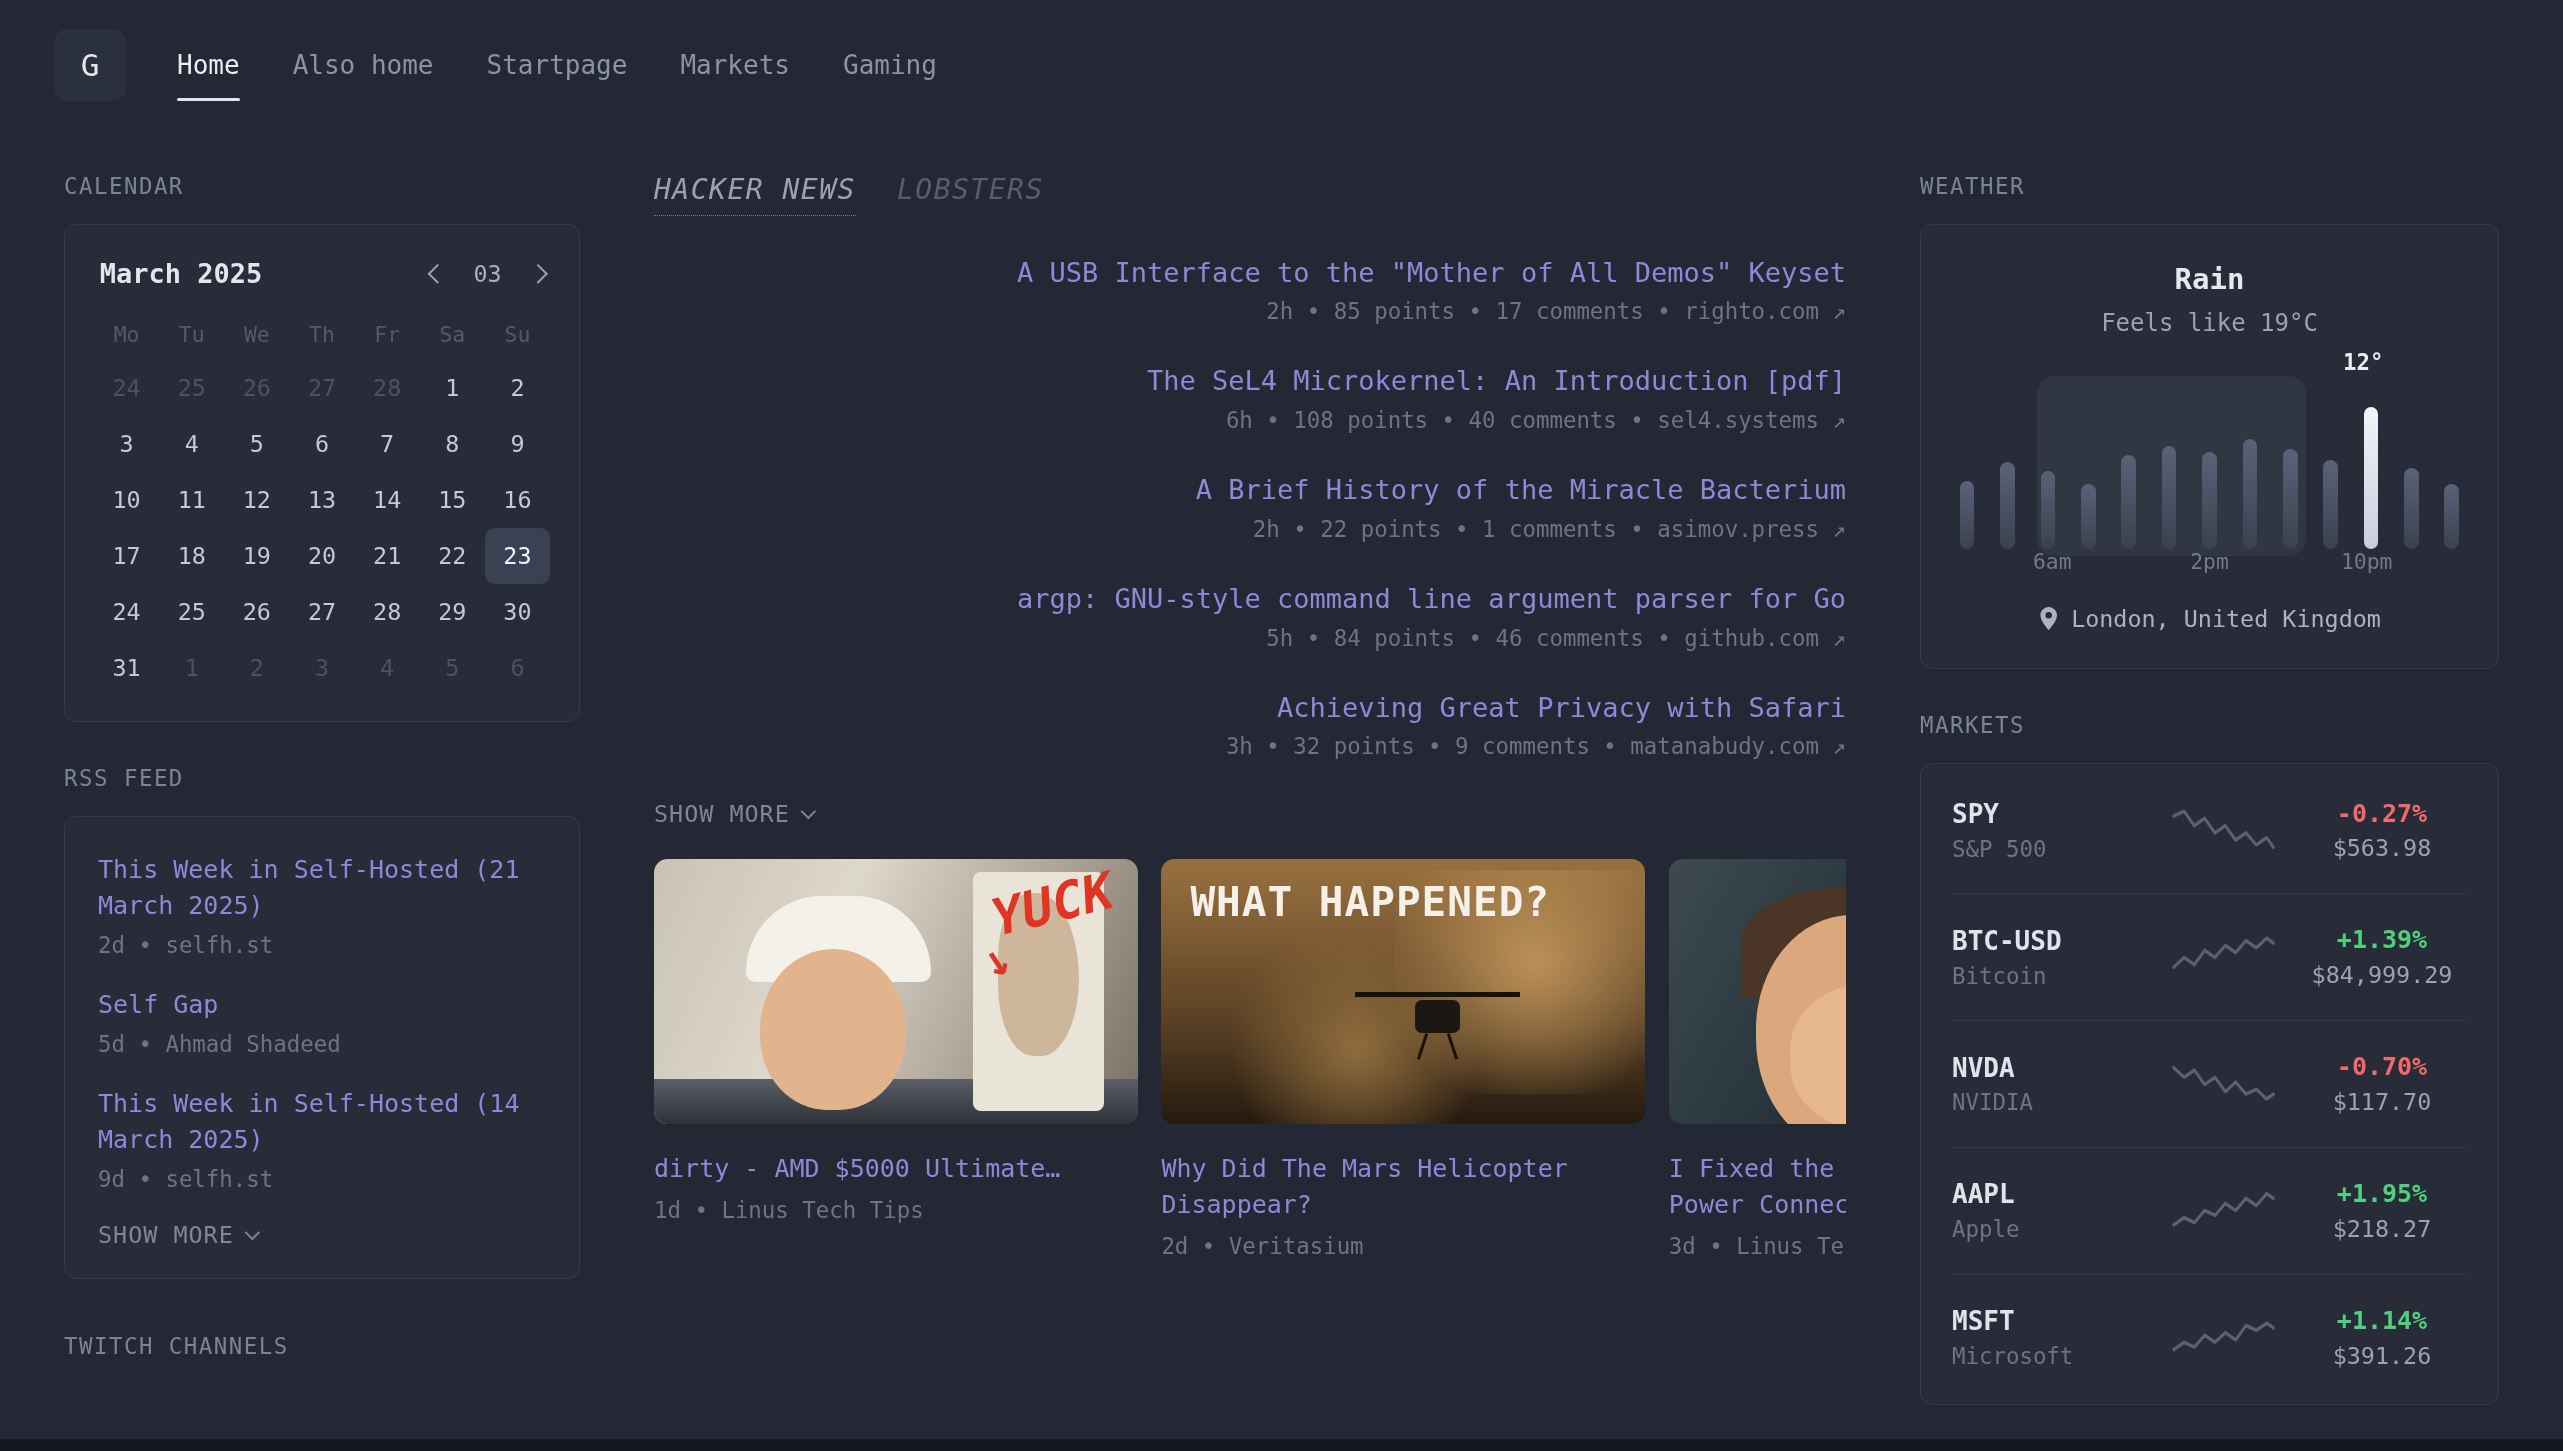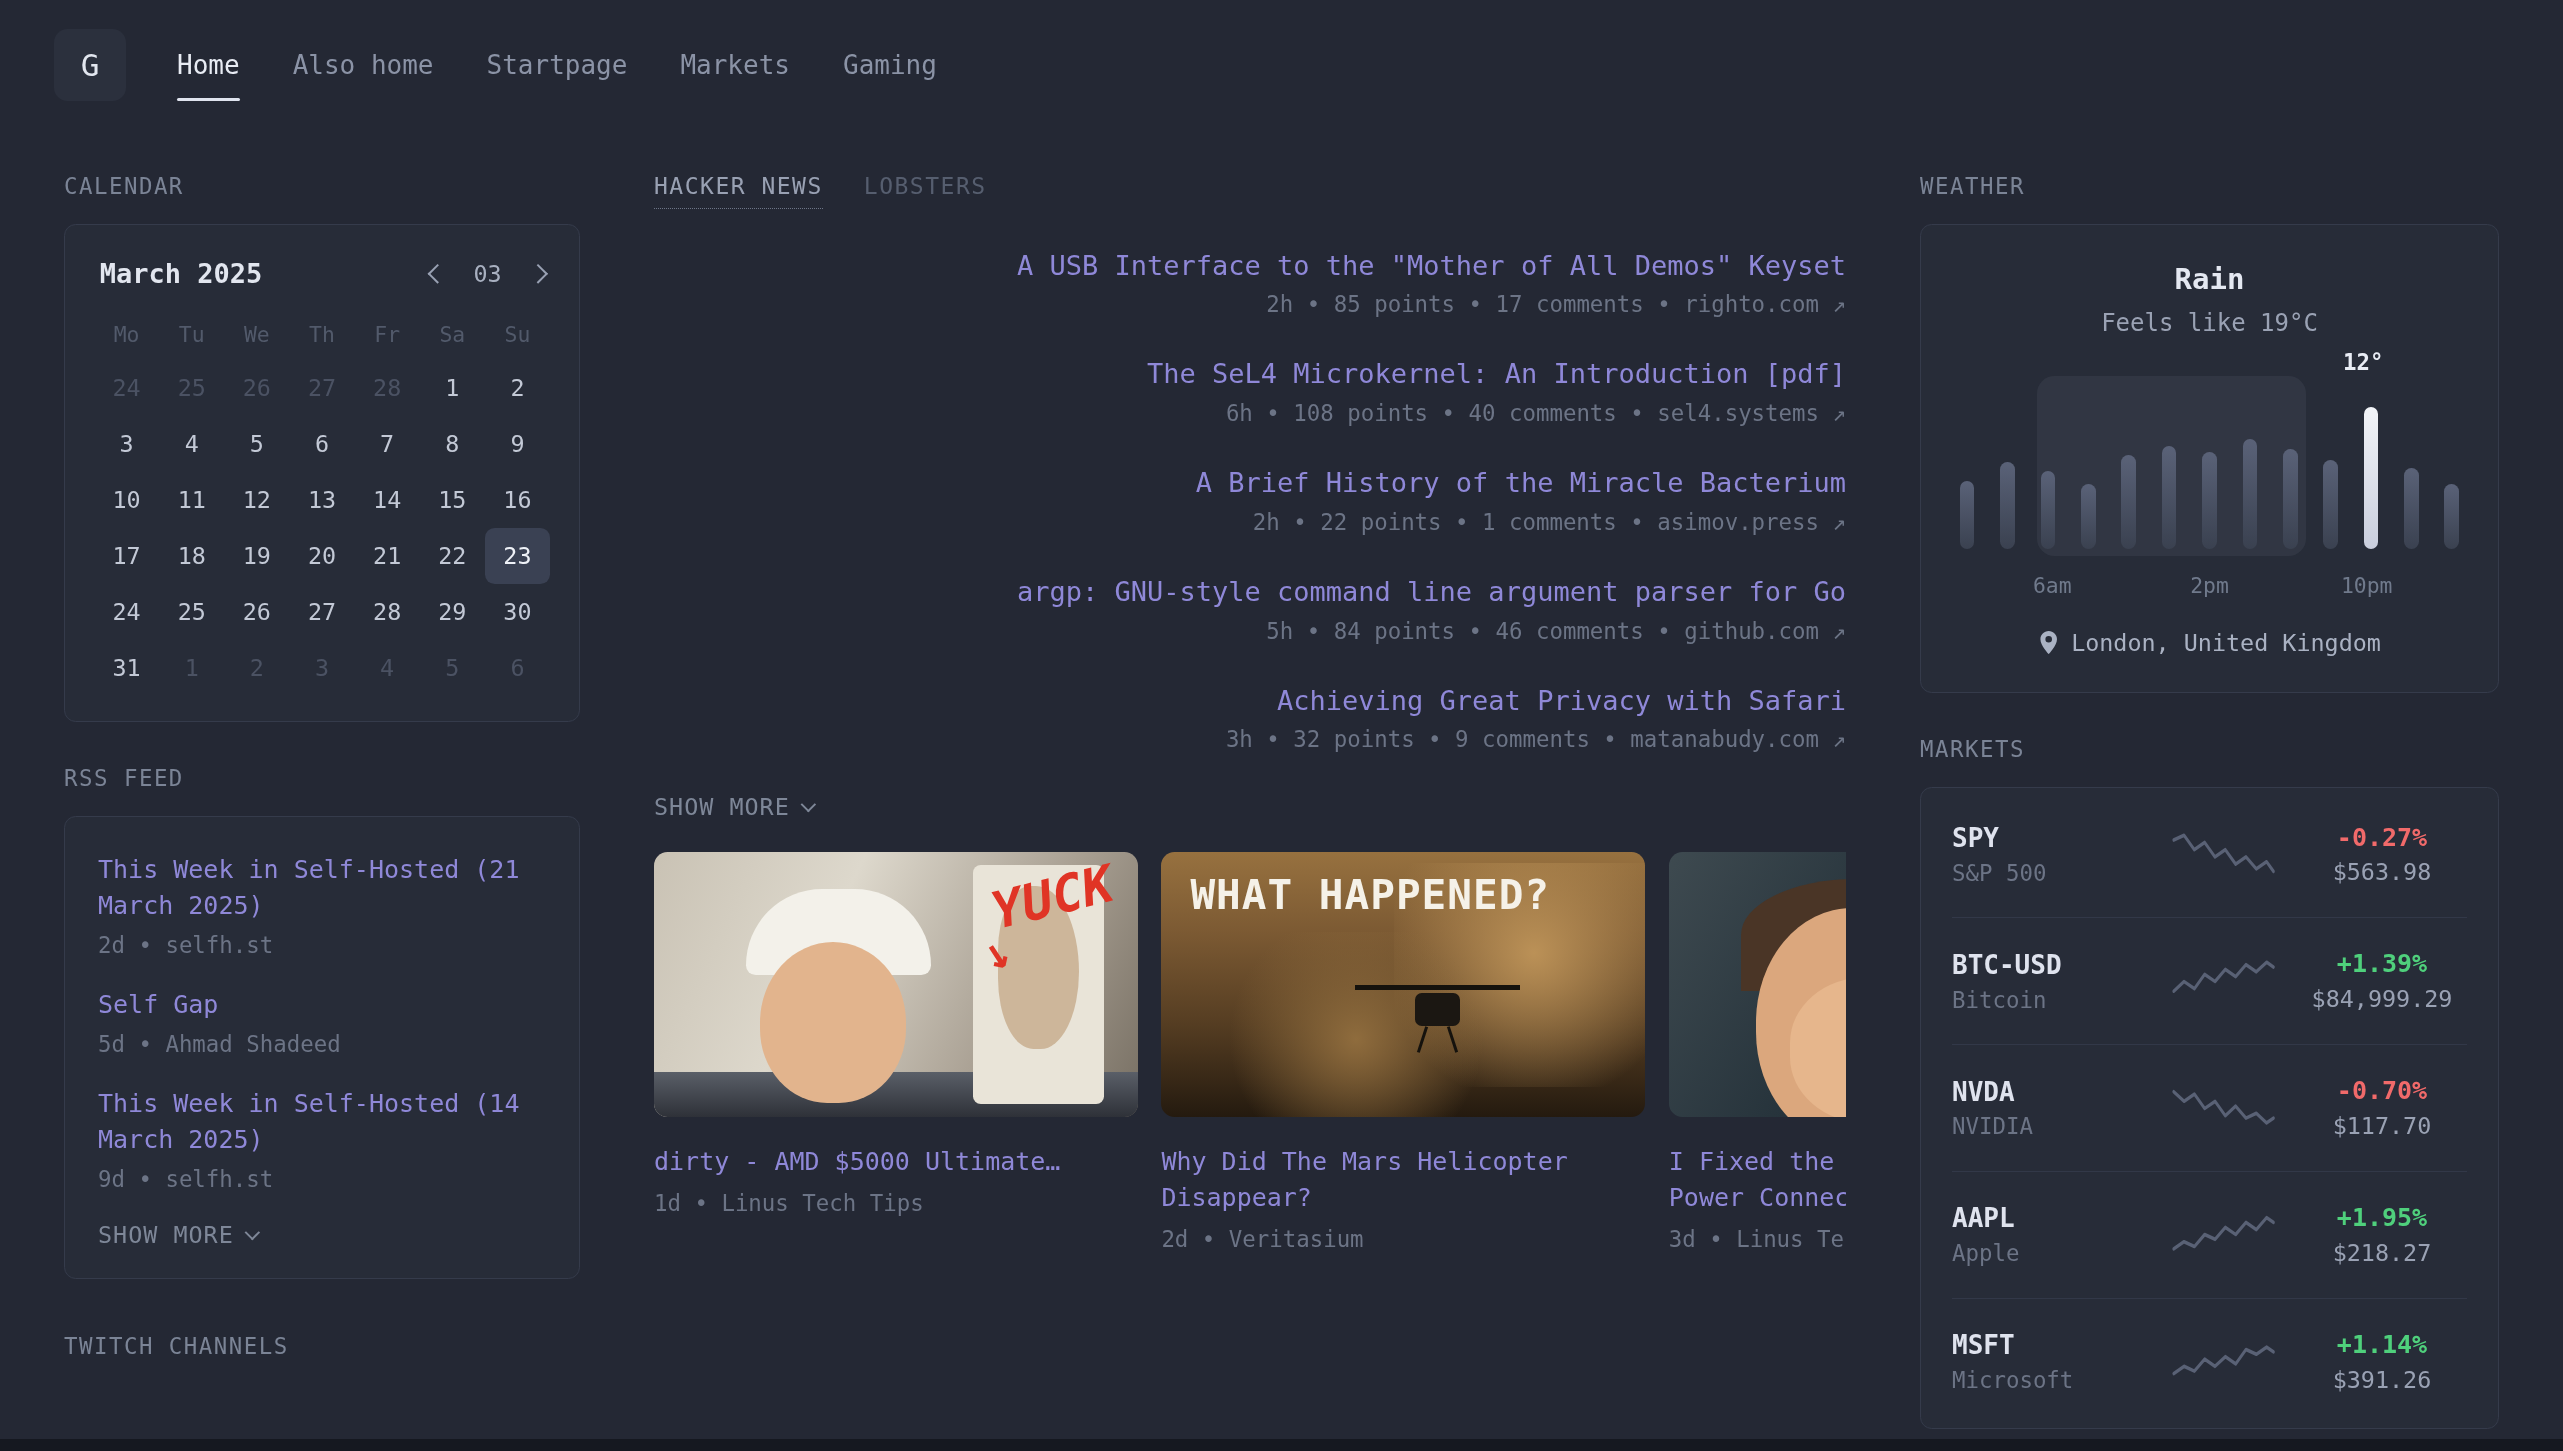--- a/index.html
+++ b/index.html
@@ -44,21 +44,21 @@
   .meta { color:#6c7486; font-size:22.4px; margin-top:8.8px; }
   .show-more { display:flex; align-items:center; gap:13.6px; background:none; border:none;
                color:#7e8798; font-size:23.4px; letter-spacing:1px; cursor:pointer;
                font-family:inherit; padding:0; margin-top:3.9px; }
   .chev-sm { width:10.7px; height:10.7px; border-right:2.4px solid #7e8798; border-bottom:2.4px solid #7e8798;
              transform:rotate(45deg); margin-top:-5.8px; }
   .twitch-label { margin-top:54px; }
 
   
   .tab-row { display:flex; gap:41px; margin-top:43px; }
-  .wtab { font-size:23px; letter-spacing:1.5px; color:#565e6f; padding-bottom:8.8px; cursor:pointer; }
+  .wtab { font-size:28px; letter-spacing:1.5px; color:#565e6f; padding-bottom:8.8px; cursor:pointer;font-style:italic; }
   .wtab.active { color:#99a1b3; border-bottom:1.9px dotted #6d7587; }
   .stories { margin-top:41px;text-align:right; }
   .story { margin-bottom:41px; }
   .story-title { display:block; color:#8f88d8; font-size:27px; text-decoration:none; cursor:pointer; }
   .story .meta { margin-top:10.7px; }
   .ext { color:#6c7486; }
 
   
   .videos-label { margin-top:64px; }
   .video-row { display:flex; gap:23.4px; margin-top:31px; overflow:hidden; width:1192px; }
@@ -97,21 +97,21 @@
   
   .weather { padding:37px 33px 35px; text-align:center; }
   .w-cond { font-size:29px; font-weight:bold; color:#e4e8f1; }
   .w-feels { font-size:24px; color:#9aa2b4; margin-top:12.7px; }
   .w-chart { position:relative; height:161px; margin:51px 5.8px 0; display:flex; align-items:flex-end; justify-content:space-between; }
   .w-band { position:absolute; top:-11.7px; bottom:-7.8px; background:rgba(120,128,152,0.12); border-radius:17.5px; z-index:0; }
   .w-bar { position:relative; z-index:1; width:14.6px; border-radius:7.8px;
            background:linear-gradient(180deg,#5a6278,#3a4150); }
   .w-bar.peak { background:linear-gradient(180deg,#f2f4f8,#c9cedd); }
   .w-temp-label { position:absolute; top:-39px; transform:translateX(-50%); font-size:22.4px; font-weight:bold; color:#e8ecf4; z-index:2; }
-  .w-times { position:relative; height:27px; margin-top:24px; }
+  .w-times { position:relative; height:27px; margin-top:0; }
   .w-times span { position:absolute; transform:translateX(-50%); color:#707a8c; font-size:21.4px; }
   .w-loc { margin-top:29px; display:flex; justify-content:center; align-items:center; gap:11.7px; color:#aab2c3; font-size:23.4px; }
   .pin-icon svg { display:block; }
 
   
   .markets { padding:3.9px 31px; margin-bottom:19.5px; }
   .m-row { display:flex; align-items:center; gap:21.4px; padding:31px 0; cursor:pointer; }
   .m-row + .m-row { border-top:1px solid #323848; }
   .m-left { flex:0 0 199px; }
   .m-sym { font-size:26px; font-weight:bold; color:#dfe3ee; }

